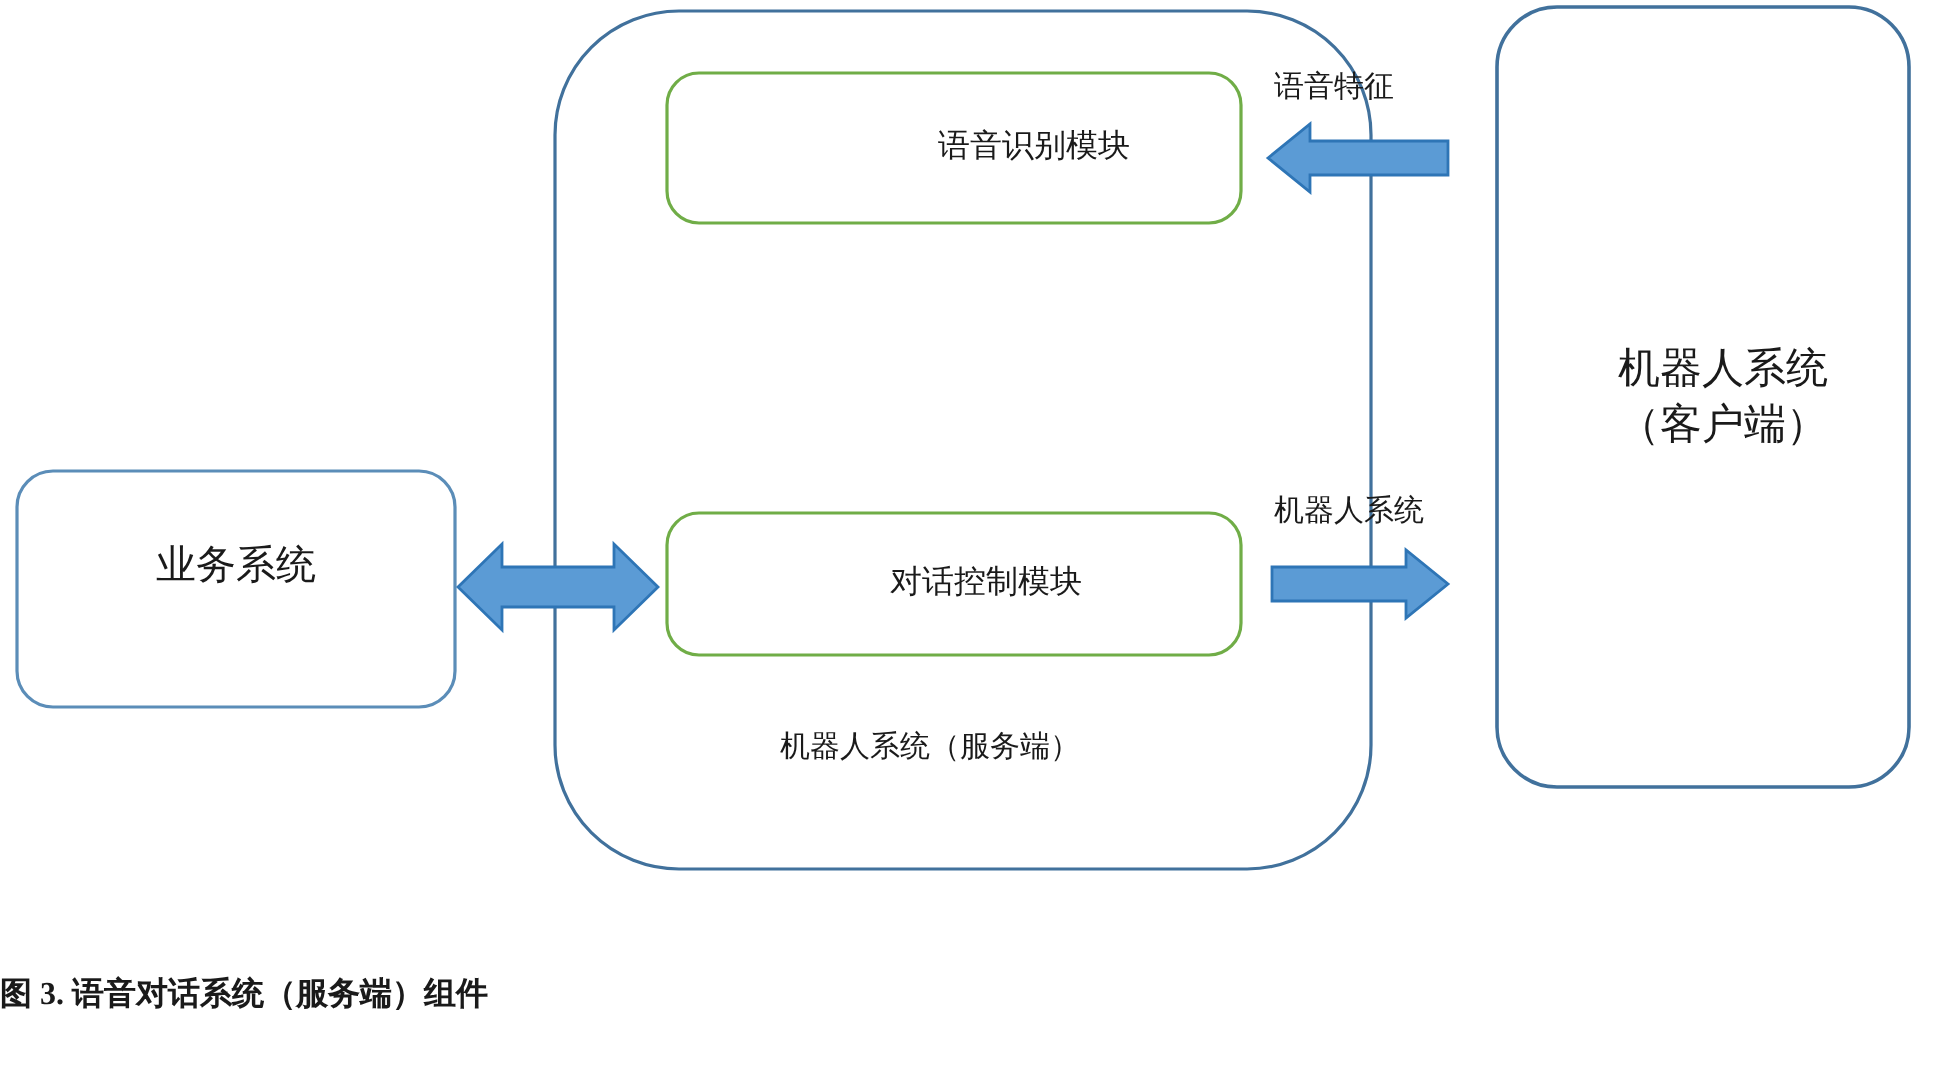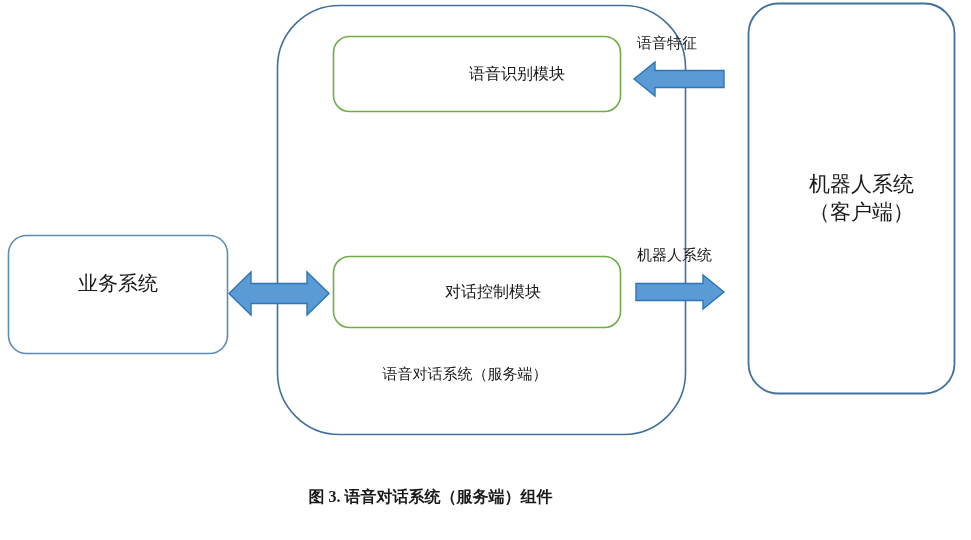--- a/index.html
+++ b/index.html
@@ -87,26 +87,24 @@
   }
   .lbl-command {
     left: 637px;
     top: 246px;
   }
   .caption {
     position: absolute;
     left: 0;
     top: 487px;
     width: 789px;
-    text-align: center;
     font-size: 16px;
     color: #1a1a1a;
     font-weight: bold;
     pointer-events: none;
-    margin-left: 36px;
   }
 </style>
 </head>
 <body>
 
 <div id="canvas">
 
   <svg class="svg-layer" viewBox="0 0 971 540" xmlns="http://www.w3.org/2000/svg">
 
     <rect x="277.5" y="5.5" width="408" height="429" rx="62" ry="62" fill="#FFFFFF" stroke="#41719C" stroke-width="1.6"></rect>
@@ -129,21 +127,21 @@
 
   <div class="node-label lbl-business">业务系统</div>
 
   <div class="node-label lbl-robot">机器人系统
 （客户端）</div>
 
   <div class="node-label lbl-asr">语音识别模块</div>
 
   <div class="node-label lbl-dialog">对话控制模块</div>
 
-  <div class="node-label lbl-container">语音对话系统（服务端）</div>
+  <div class="node-label lbl-container">机器人系统（服务端）</div>
 
   <div class="edge-label lbl-feature">语音特征</div>
 
   <div class="edge-label lbl-command">机器人系统</div>
 
   <div class="caption">图 3. 语音对话系统（服务端）组件</div>
 
 </div>
 
 </body></html>

